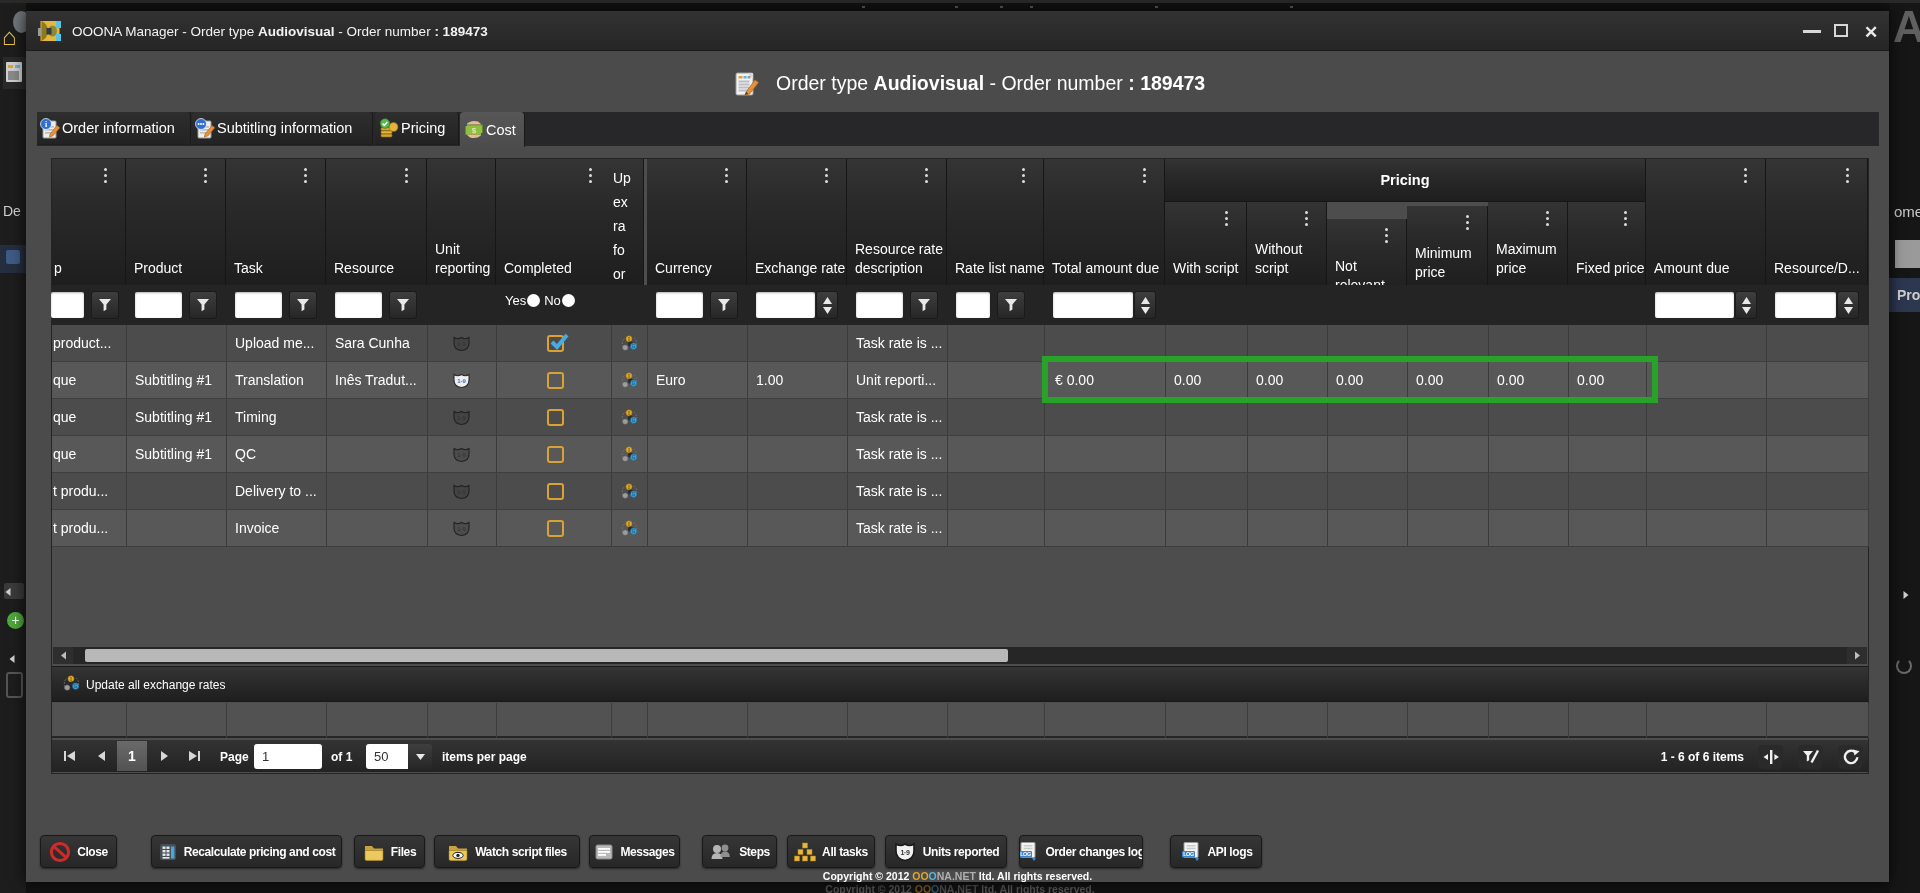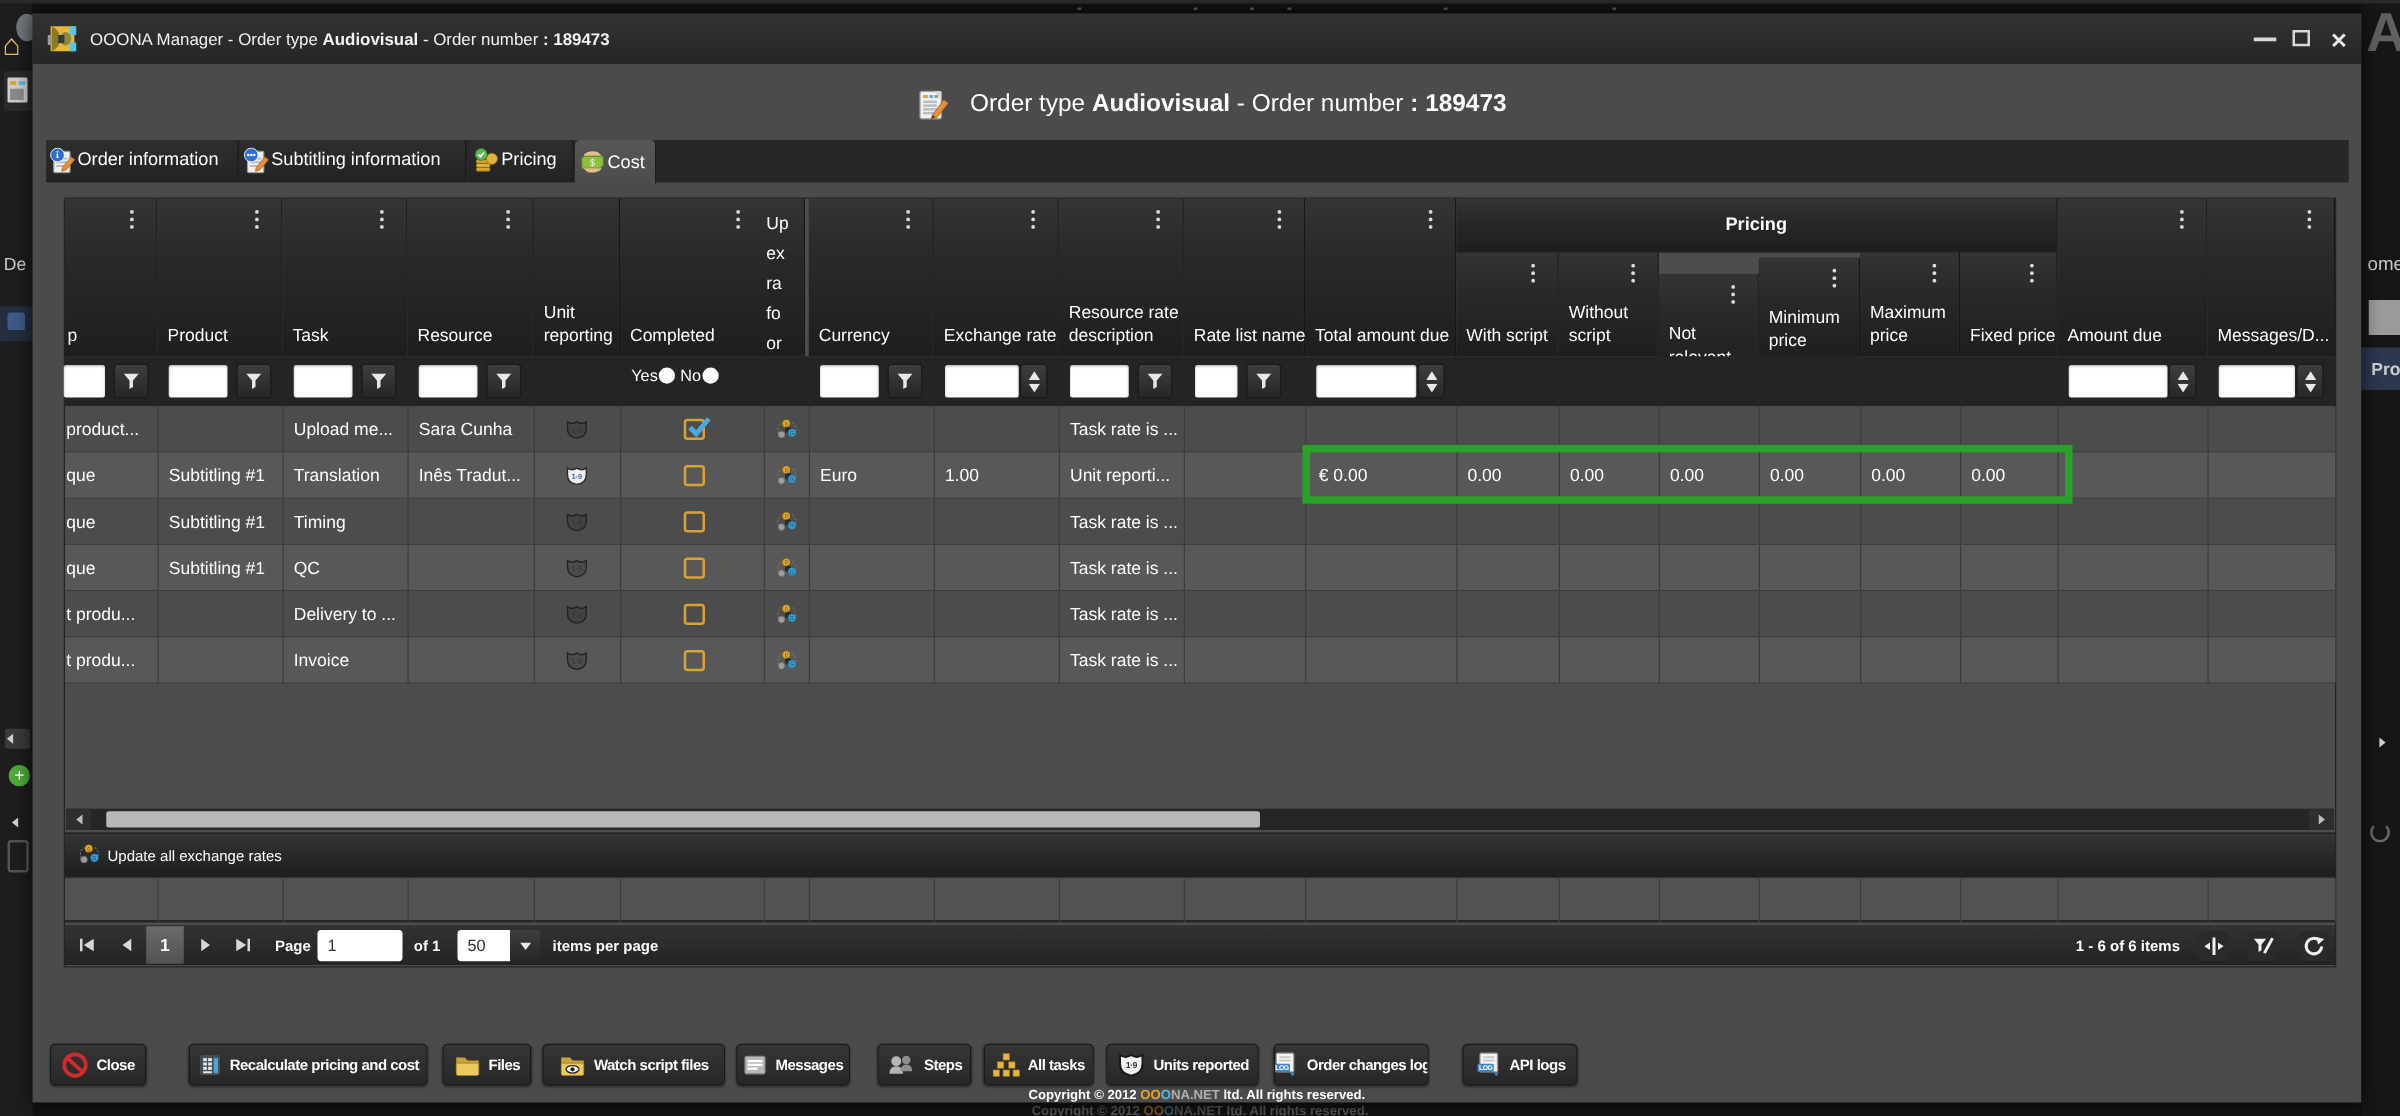--- a/index.html
+++ b/index.html
@@ -275,21 +275,21 @@
 </div>
 <div class="ab hdrcell" style="left:1646px;top:159px;width:120px;height:126px">
 <div class="lbl">Amount due</div>
 <div style="position:absolute;width:3px;right:18px;top:9px;">
       <div style="width:3px;height:3px;border-radius:50%;background:#ddd;margin-bottom:3px"></div>
       <div style="width:3px;height:3px;border-radius:50%;background:#ddd;margin-bottom:3px"></div>
       <div style="width:3px;height:3px;border-radius:50%;background:#ddd"></div>
     </div>
 </div>
 <div class="ab hdrcell" style="left:1766px;top:159px;width:102px;height:126px">
-<div class="lbl">Messages/D...</div>
+<div class="lbl">Resource/D...</div>
 <div style="position:absolute;width:3px;right:18px;top:9px;">
       <div style="width:3px;height:3px;border-radius:50%;background:#ddd;margin-bottom:3px"></div>
       <div style="width:3px;height:3px;border-radius:50%;background:#ddd;margin-bottom:3px"></div>
       <div style="width:3px;height:3px;border-radius:50%;background:#ddd"></div>
     </div>
 </div>
 <div class="ab hdrcell" style="left:1165px;top:159px;width:481px;height:43px;border-bottom:1px solid #161616;display:flex;align-items:center;justify-content:center;color:#fff;font-size:14.5px;font-weight:bold">Pricing</div>
 <div class="ab" style="left:52px;top:285px;width:1816px;height:40px;background:#242424"></div>
 <div class="finput" style="left:51px;width:33px"></div>
 <div class="fbtn" style="left:91px">

